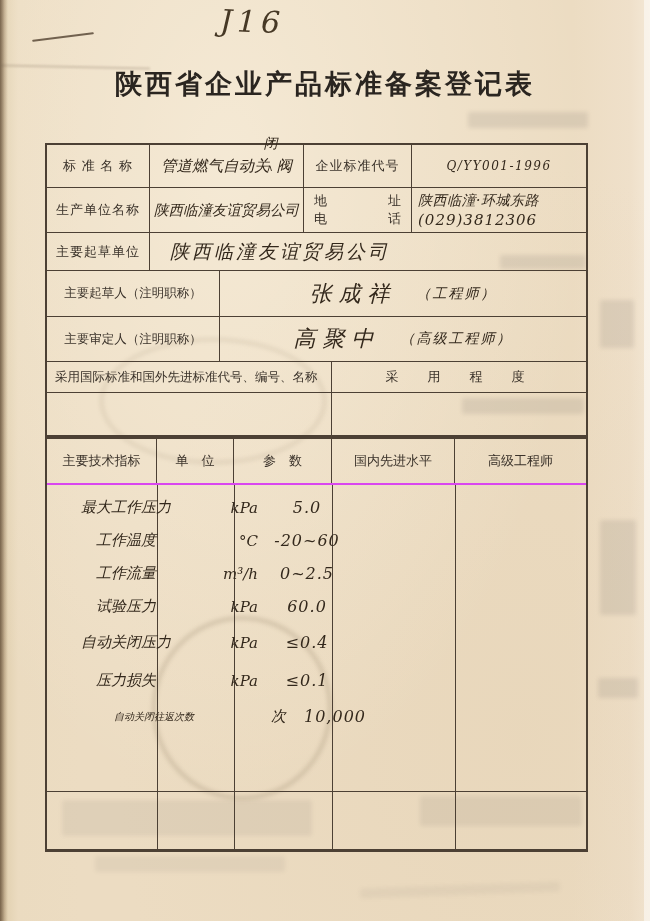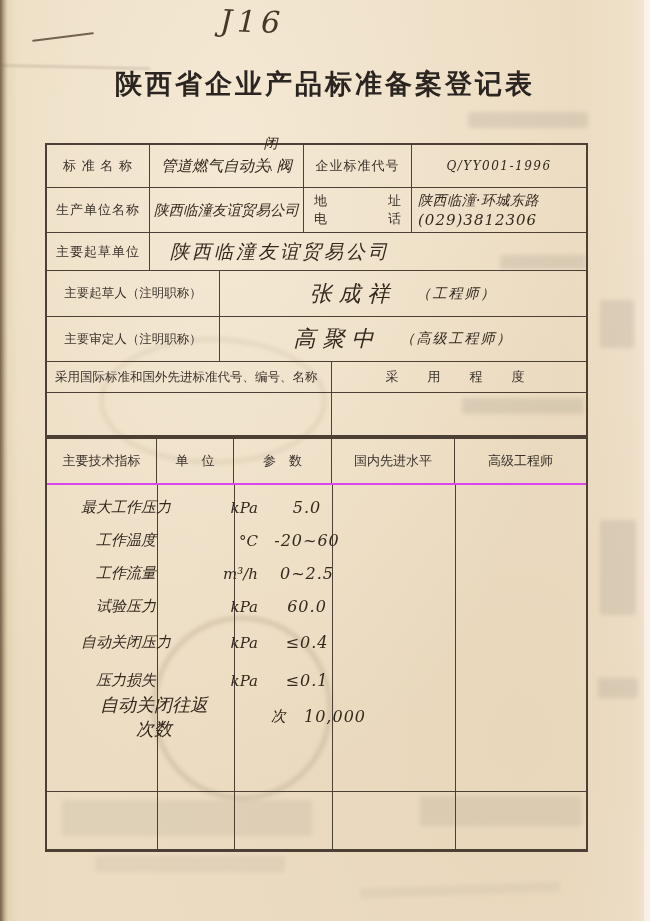--- a/index.html
+++ b/index.html
@@ -69,21 +69,21 @@
     grid-template-columns:110px 77px 98px 123px 131px;border-bottom:2px solid #d946ef;box-sizing:border-box;}
   .t2-head .hc{border-right:1px solid #4c4034;display:flex;align-items:center;justify-content:center;
     font-size:13px;box-sizing:border-box;}
   .t2-head .hc:last-child{border-right:none;}
   .vline{position:absolute;top:46px;width:1px;height:365px;background:#4c4034;}
   .hline{position:absolute;left:0;top:352px;width:100%;height:1px;background:#4c4034;}
   .trow{position:absolute;left:0;width:543px;height:27px;display:flex;align-items:center;}
   .trow .tc-ind{width:110px;text-align:center;font-size:15px;margin-left:24px;}
   .trow .tc-unit{width:77px;text-align:right;font-size:15px;}
   .trow .tc-par{width:98px;text-align:center;font-size:16px;letter-spacing:1px;}
-  .trow.sz-s .tc-ind{font-size:18px;padding-left:28px;}
+  .trow.sz-s .tc-ind{font-size:10px;padding-left:28px;}
 </style>
 </head>
 <body>
 
 <div class="abs binding-edge"></div>
 <div class="abs crease"></div>
 <div class="abs scan-edge-r"></div>
 <div class="abs pen-dash"></div>
 <div class="abs stamp stamp-a"></div>
 <div class="abs stamp stamp-b"></div>

